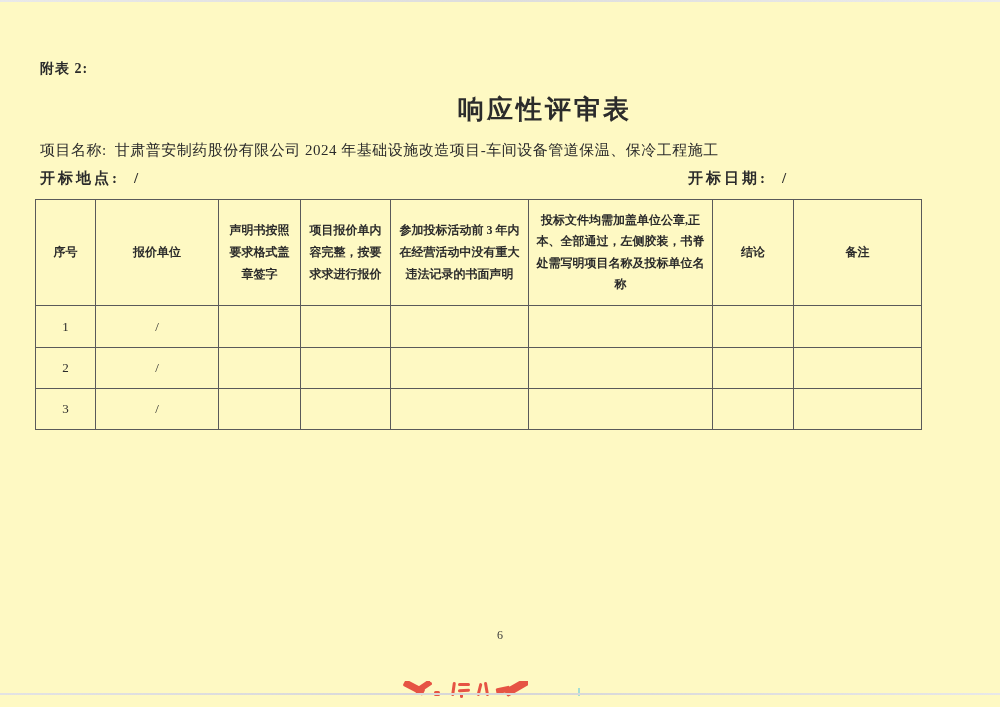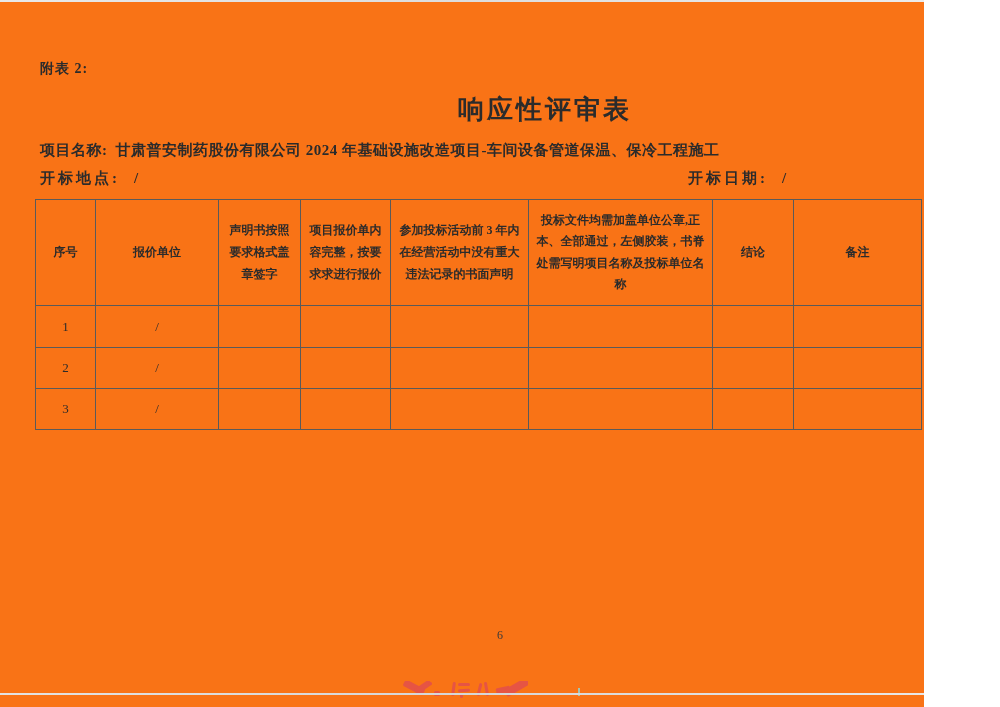--- a/index.html
+++ b/index.html
@@ -1,19 +1,19 @@
 <!DOCTYPE html>
 <html><head>
 <meta charset="utf-8">
 <style>
   html,body{margin:0;padding:0;background:#ffffff;}
   .page{
     position:relative;
-    width:924px;height:707px;
-    background:#f97316;
+    width:1000px;height:707px;
+    background:#fef9c3;
     font-family:"Liberation Serif","DejaVu Serif",serif;
     color:#2b2b2b;
     overflow:hidden;
   }
   .scan-edge-top{
     position:absolute;left:0;top:0;width:100%;height:2px;
     background:linear-gradient(to right,#e9e9e9,#dddddd,#ececec);
   }
   .scan-edge-bottom{
     position:absolute;left:0;top:693px;width:100%;height:2px;
@@ -26,21 +26,21 @@
   .attachment-label{
     position:absolute;left:40px;top:60px;
     font-size:14px;font-weight:bold;letter-spacing:1px;
   }
   .doc-title{
     position:absolute;left:0;top:92px;width:1000px;
     text-align:center;font-size:26px;font-weight:bold;letter-spacing:3px;padding-left:45px;
   }
   .project-row{
     position:absolute;left:40px;top:141px;width:930px;
-    font-size:15px;font-weight:bold;letter-spacing:.5px;white-space:nowrap;
+    font-size:15px;font-weight:normal;letter-spacing:.5px;white-space:nowrap;
   }
   .project-row .lbl{margin-right:8px;}
   .meta-row{position:absolute;left:0;top:169px;width:1000px;height:22px;}
   .open-location{
     position:absolute;left:40px;top:0;
     font-size:15px;font-weight:bold;letter-spacing:3px;
   }
   .open-location .val,.open-date .val{margin-left:14px;font-weight:bold;}
   .open-date{
     position:absolute;left:688px;top:0;

